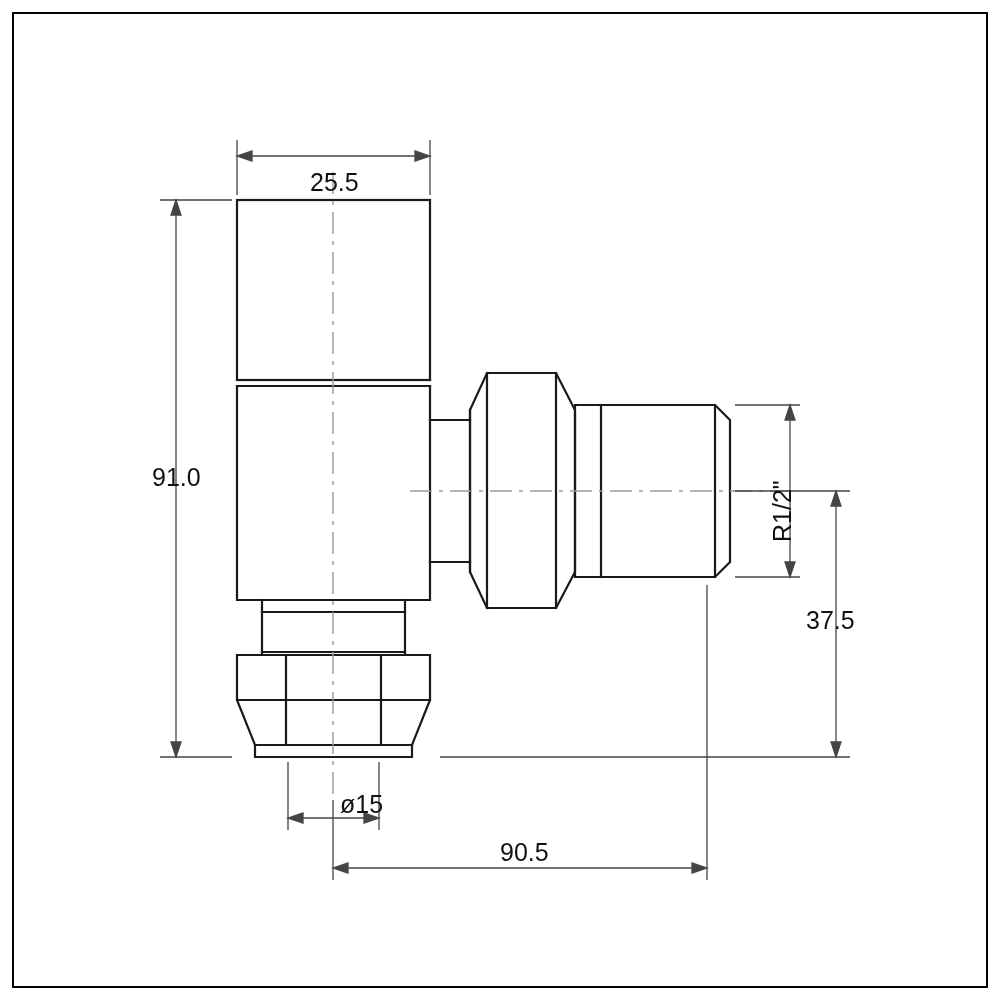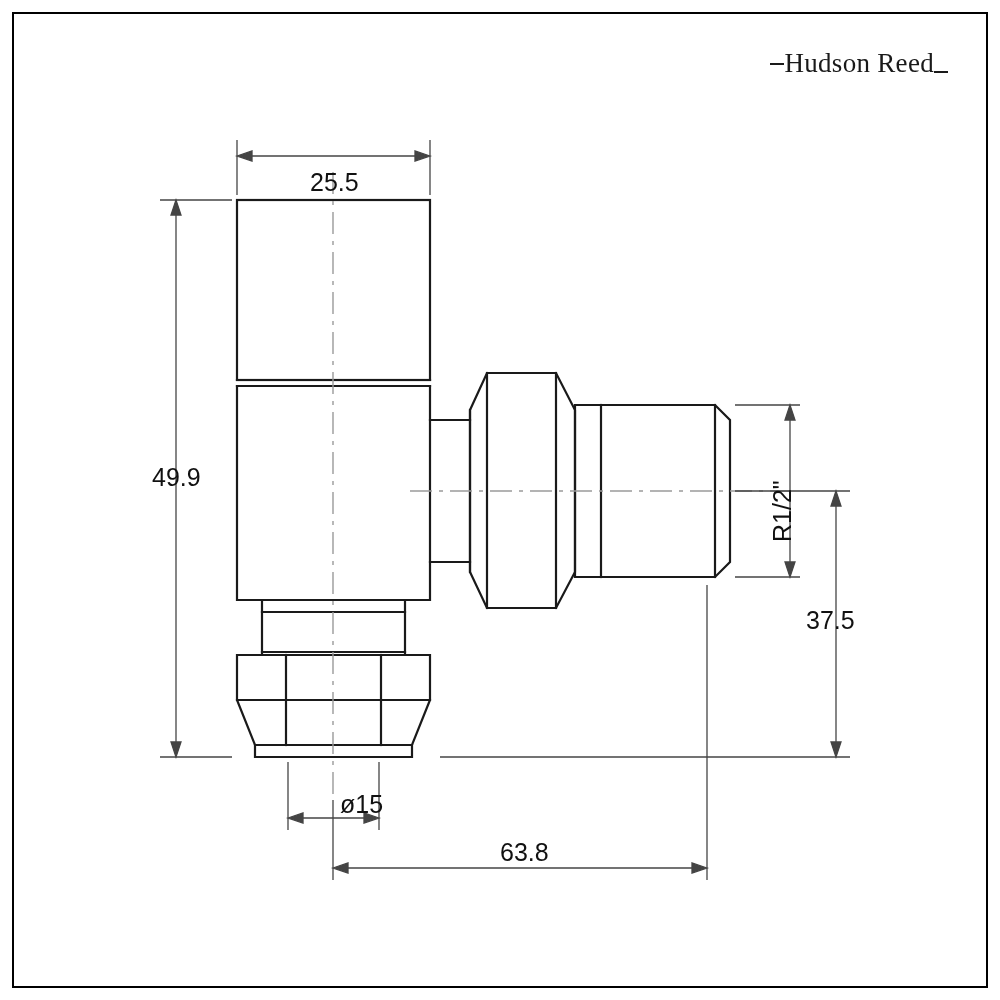--- a/index.html
+++ b/index.html
@@ -64,23 +64,20 @@
     top: 0;
   }
 </style>
 </head>
 <body>
 
 <div id="page">
 
   <div class="frame"></div>
 
-  <div class="brand">
-    <span class="bar-l"></span><span>Hudson Reed</span><span class="bar-r"></span>
-  </div>
 
   <svg class="art" width="1000" height="1000" viewBox="0 0 1000 1000">
     <g fill="none" stroke="#1a1a1a" stroke-width="2.2" stroke-linecap="square">
 
       <rect x="237" y="200" width="193" height="180"></rect>
       <line x1="237" y1="380" x2="430" y2="380"></line>
       <line x1="237" y1="386" x2="430" y2="386"></line>
 
       <path d="M237 386 L237 600 L430 600 L430 386"></path>
 
@@ -145,19 +142,19 @@
 
       <line x1="333" y1="800" x2="333" y2="880"></line>
       <line x1="707" y1="585" x2="707" y2="880"></line>
       <line x1="345" y1="868" x2="695" y2="868"></line>
       <polygon points="333,868 348,863 348,873"></polygon>
       <polygon points="707,868 692,863 692,873"></polygon>
     </g>
   </svg>
 
   <div class="dim-label" style="left:310px; top:132px;margin-top:36px;">25.5</div>
-  <div class="dim-label" style="left:152px; top:463px;">49.9</div>
+  <div class="dim-label" style="left:152px; top:463px;">91.0</div>
   <div class="dim-label rot90" style="left:768px; top:542px;">R1/2"</div>
   <div class="dim-label" style="left:806px; top:606px;text-align:center;">37.5</div>
   <div class="dim-label" style="left:308px; top:790px;margin-left:32px;">ø15</div>
-  <div class="dim-label" style="left:500px; top:838px;">63.8</div>
+  <div class="dim-label" style="left:500px; top:838px;">90.5</div>
 
 </div>
 
 </body></html>

